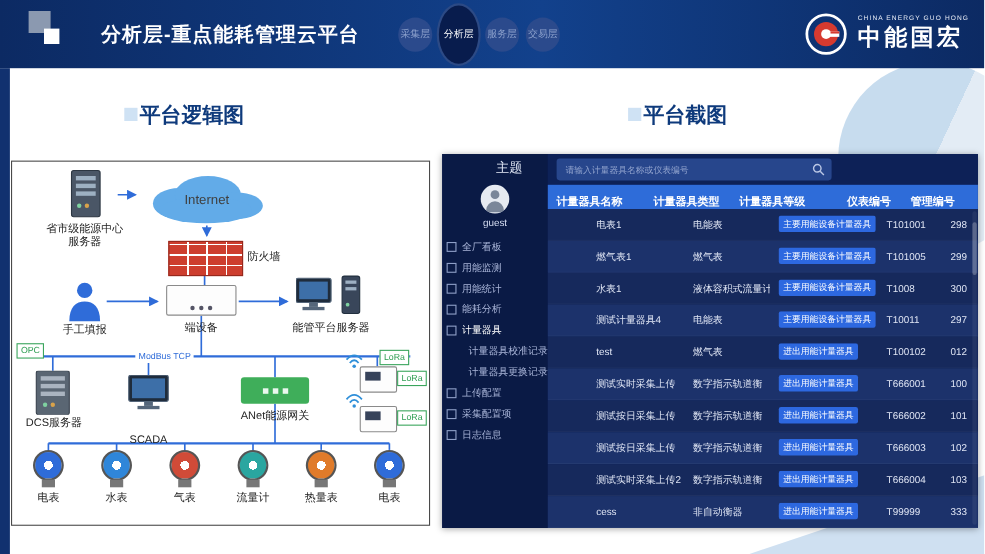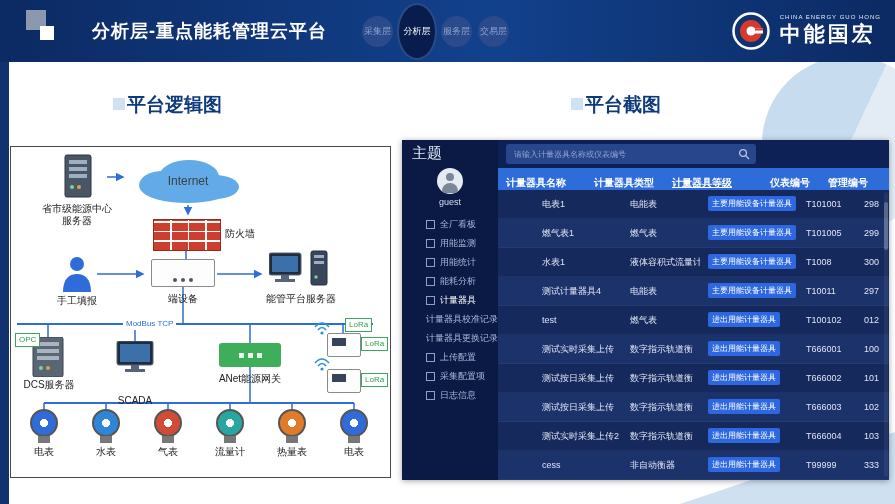--- a/index.html
+++ b/index.html
@@ -64,44 +64,44 @@
   .meter{width:62px;text-align:center;}
   .meter-ic{width:24px;height:24px;border-radius:50%;border:2px solid #555;margin:0 auto;
     background:radial-gradient(circle at 50% 50%,#fff 0 4px,var(--c,#2f6cd9) 4px);}
   .meter-base{width:12px;height:7px;background:#777;margin:-1px auto 0;}
   .meter-label{font-size:10px;color:#222;margin-top:2px;}
 
   
   .app{position:absolute;left:402px;top:140px;width:487px;height:340px;display:flex;z-index:2;
     background:#0d2157;box-shadow:0 1px 6px rgba(0,0,0,.35);color:#c9d3ec;}
   .app-sidebar{width:96px;background:#0a1a45;display:flex;flex-direction:column;flex:none;}
-  .app-theme{height:20px;padding:4px 0 0 10px;font-size:15px;color:#e3e9f6;box-sizing:border-box;}
+  .app-theme{height:20px;padding:4px 0 0 10px;font-size:12px;color:#e3e9f6;box-sizing:border-box;margin-left:39px;}
   .avatar{width:26px;height:26px;border-radius:50%;background:#e6eaf1;margin:8px auto 3px;position:relative;overflow:hidden;}
   .avatar::before{content:"";position:absolute;left:9px;top:5px;width:8px;height:8px;border-radius:50%;background:#7a8699;}
   .avatar::after{content:"";position:absolute;left:5px;top:15px;width:16px;height:10px;border-radius:8px 8px 0 0;background:#7a8699;}
   .guest{text-align:center;font-size:9px;color:#d6def2;margin-bottom:8px;}
   .menu{list-style:none;margin:0;padding:0;font-size:9px;}
-  .mi{display:flex;align-items:center;height:19px;padding-left:24px;gap:5px;color:#a9b5d8;cursor:pointer;}
+  .mi{display:flex;align-items:center;height:19px;padding-left:4px;gap:5px;color:#a9b5d8;cursor:pointer;}
   .mi-icon{width:7px;height:7px;border:1px solid #8fa0c8;flex:none;}
   .mi.expanded{color:#ffffff;}
   .mi.sub{padding-left:24px;}
   .mi.active{background:#2a65d8;color:#ffffff;}
 
   .app-main{flex:1;display:flex;flex-direction:column;position:relative;min-width:0;}
   .search-row{height:28px;background:#0d2157;display:flex;align-items:center;padding:0 8px;flex:none;}
   .search-box{width:250px;height:20px;background:#27468c;border-radius:3px;display:flex;align-items:center;padding:0 6px;box-sizing:border-box;}
   .search-input{flex:1;background:transparent;border:none;outline:none;color:#dfe6f5;font-size:8px;min-width:0;}
   .search-input::placeholder{color:#93a5cf;}
   .search-ic{flex:none;margin-left:4px;cursor:pointer;}
 
   .thead{display:flex;height:22px;background:#2e6cd9;color:#fff;font-weight:bold;font-size:10px;align-items:flex-end;flex:none;}
   .thead > div{padding-left:8px;box-sizing:border-box;overflow:hidden;white-space:nowrap;}
   .thead > div:nth-of-type(1){width:88px;}
   .thead > div:nth-of-type(2){width:78px;}
-  .thead > div:nth-of-type(3){width:98px;text-decoration:underline;}
+  .thead > div:nth-of-type(3){width:98px;}
   .thead > div:nth-of-type(4){width:58px;}
   .thead > div:nth-of-type(5){flex:1;}
   .tbody{flex:1;display:flex;flex-direction:column;}
   .tr{flex:1;display:flex;align-items:center;font-size:9px;color:#dfe5f4;border-bottom:1px solid rgba(255,255,255,.04);padding-left:36px;}
   .tr:nth-of-type(odd){background:#16295c;}
   .tr:nth-of-type(even){background:#1c326b;}
   .td{padding-left:8px;box-sizing:border-box;overflow:hidden;white-space:nowrap;}
   .c1{width:88px;} .c2{width:78px;} .c3{width:98px;} .c4{width:58px;} .c5{flex:1;}
   .badge{display:inline-block;background:#2d68e0;color:#fff;font-size:8px;padding:2px 4px;border-radius:2px;white-space:nowrap;max-width:86px;overflow:hidden;}
   .app-scroll{position:absolute;right:1px;top:52px;bottom:3px;width:4px;background:rgba(255,255,255,.06);border-radius:2px;}
@@ -229,21 +229,21 @@
       <rect x="3" y="7" width="26" height="16" fill="#3d6fa8"></rect>
       <rect x="12" y="26" width="8" height="4" fill="#55667a"></rect>
       <rect x="6" y="30" width="20" height="3" fill="#55667a"></rect>
       <rect x="42" y="2" width="16" height="34" rx="2" fill="#39465a" stroke="#22303f"></rect>
       <rect x="45" y="6" width="10" height="3" fill="#9db0c2"></rect>
       <rect x="45" y="12" width="10" height="3" fill="#9db0c2"></rect>
       <circle cx="47" cy="28" r="1.7" fill="#7fd1a0"></circle>
     </svg>
     <div class="dlabel" style="left:244px;top:146px;width:92px;">能管平台服务器</div>
 
-    <div class="bus-badge" style="left:4px;top:186px;">OPC</div>
+    <div class="bus-badge" style="left:4px;top:165px;">OPC</div>
     <div class="bus-text" style="left:112px;top:171px;">ModBus TCP</div>
     <div class="bus-badge" style="left:334px;top:171px;">LoRa</div>
 
     <svg class="dnode" style="left:20px;top:190px;" width="34" height="40">
       <rect x="2" y="0" width="30" height="40" rx="2" fill="#5a6673" stroke="#39434e"></rect>
       <rect x="6" y="5" width="22" height="4" fill="#aab4c0"></rect>
       <rect x="6" y="12" width="22" height="4" fill="#aab4c0"></rect>
       <rect x="6" y="19" width="22" height="4" fill="#aab4c0"></rect>
       <circle cx="10" cy="31" r="2" fill="#7fd1a0"></circle>
       <circle cx="17" cy="31" r="2" fill="#d9a24a"></circle>

